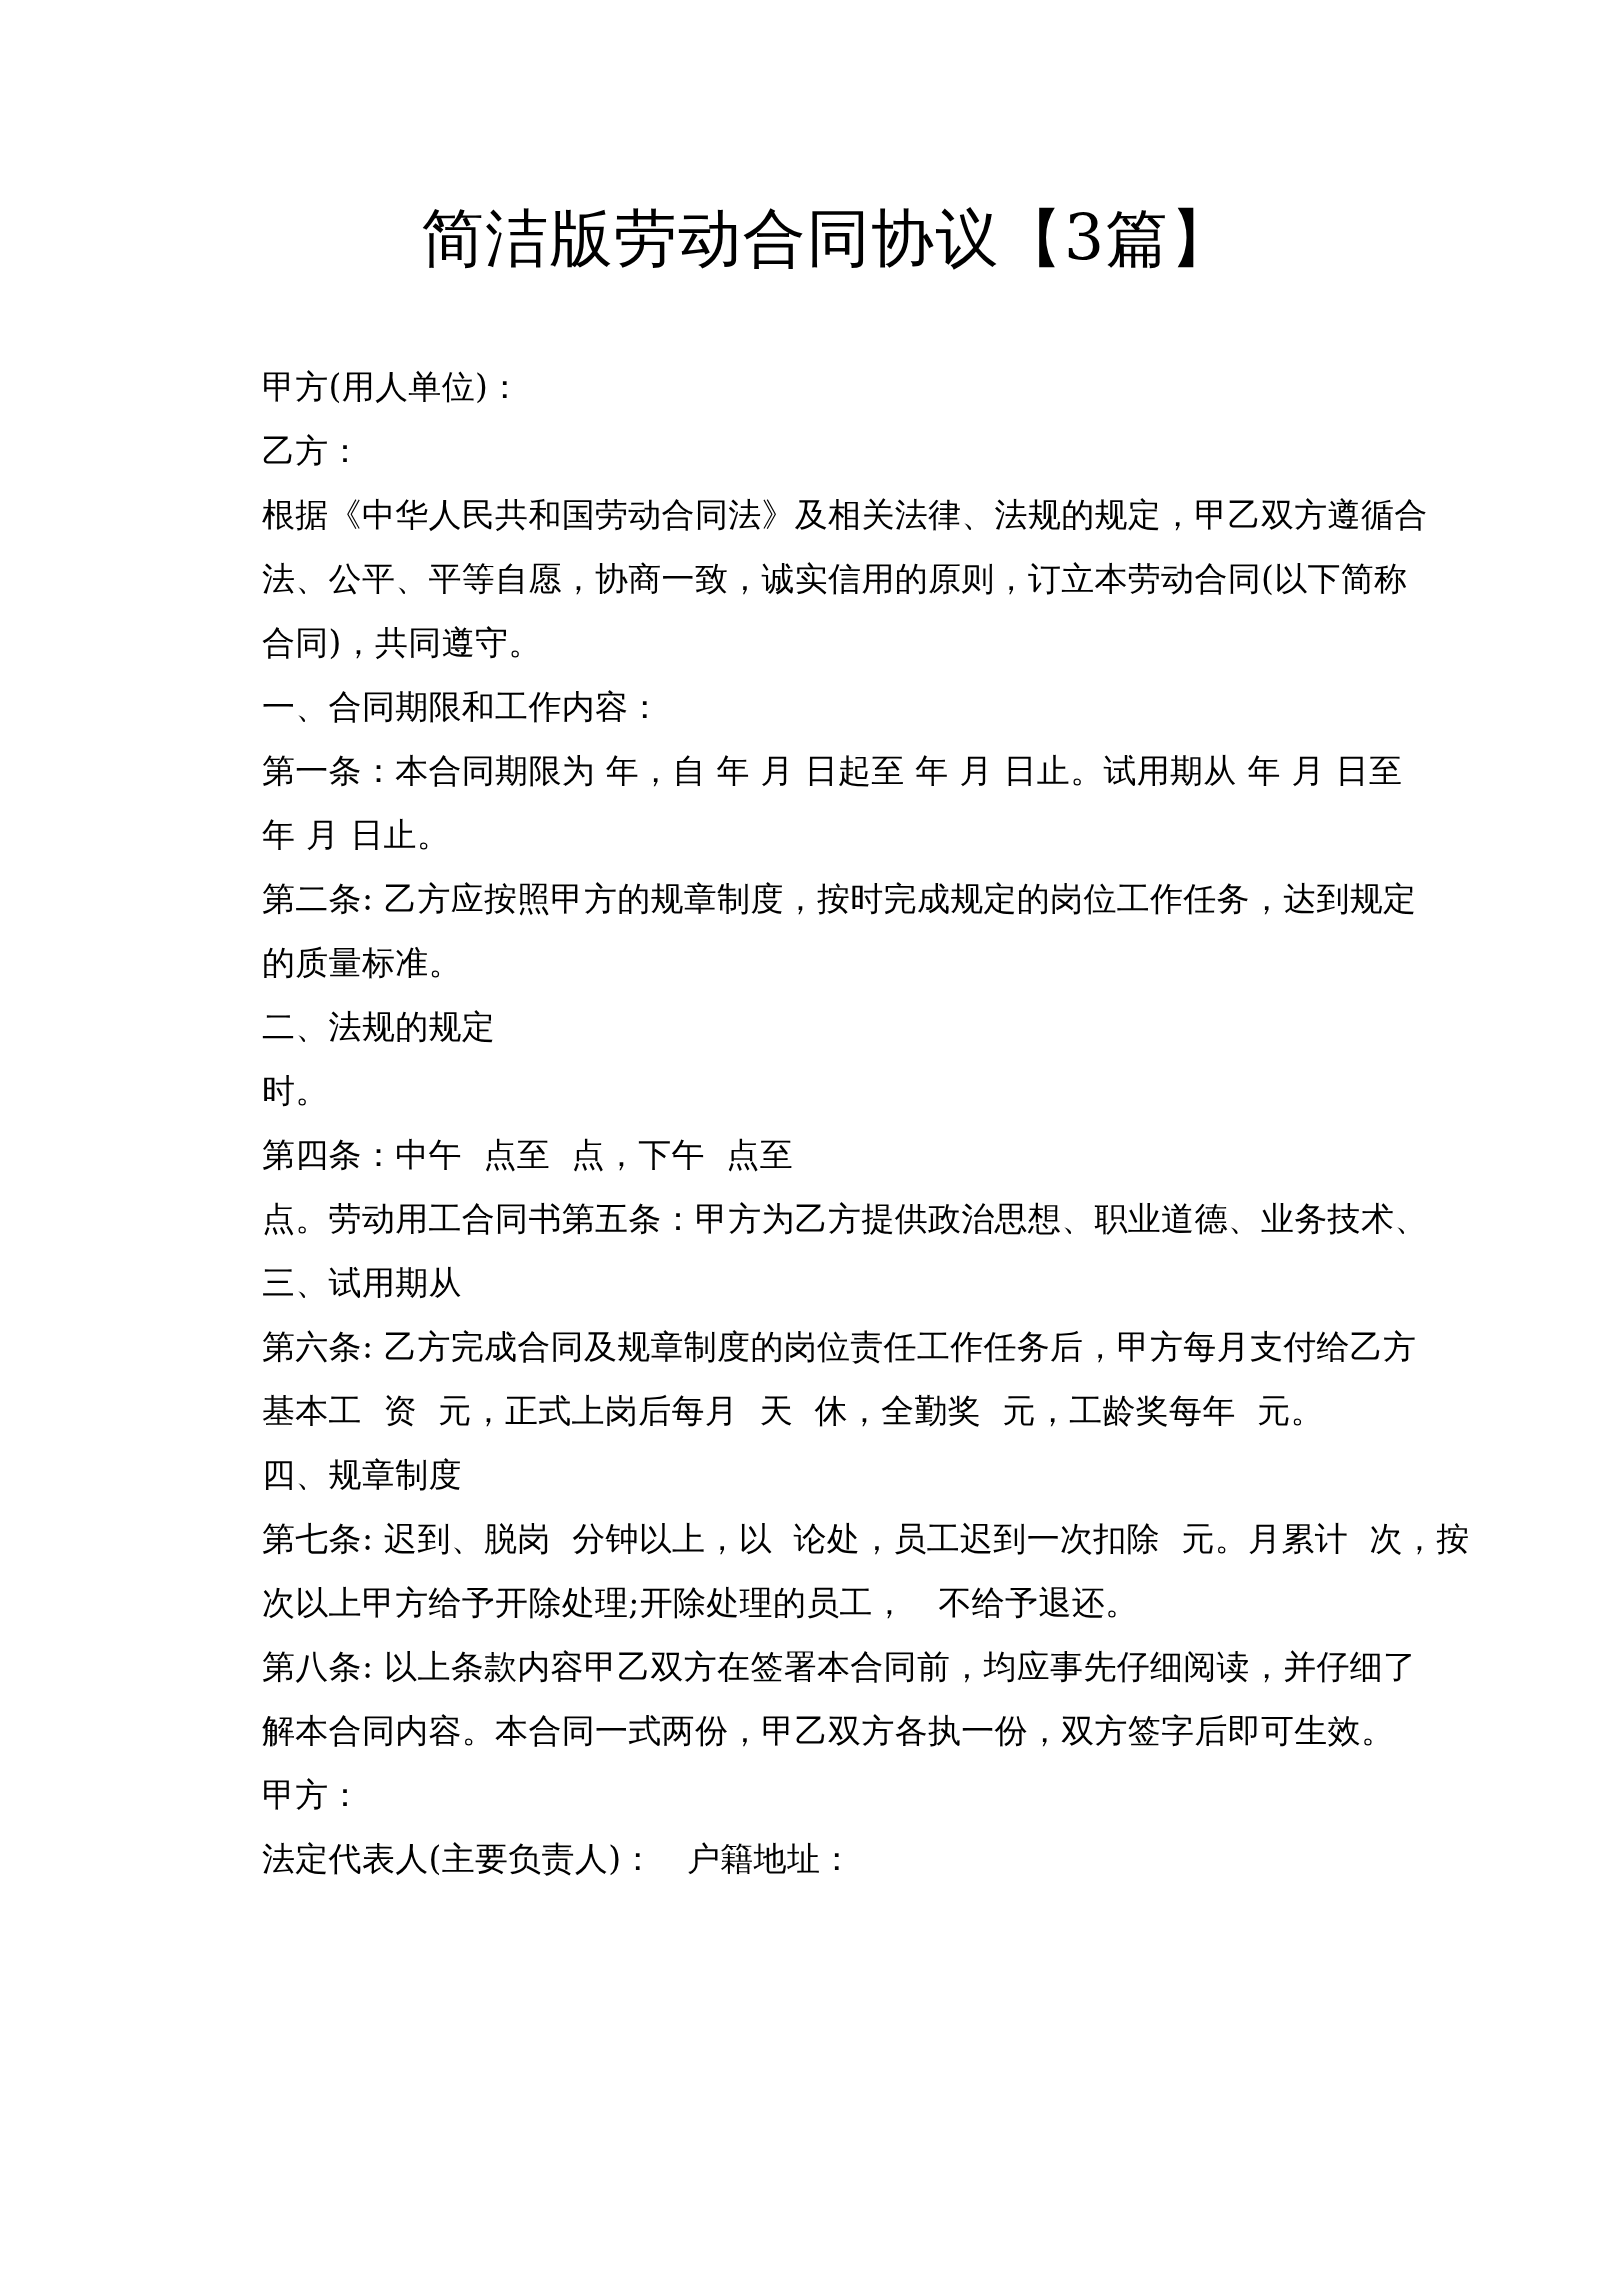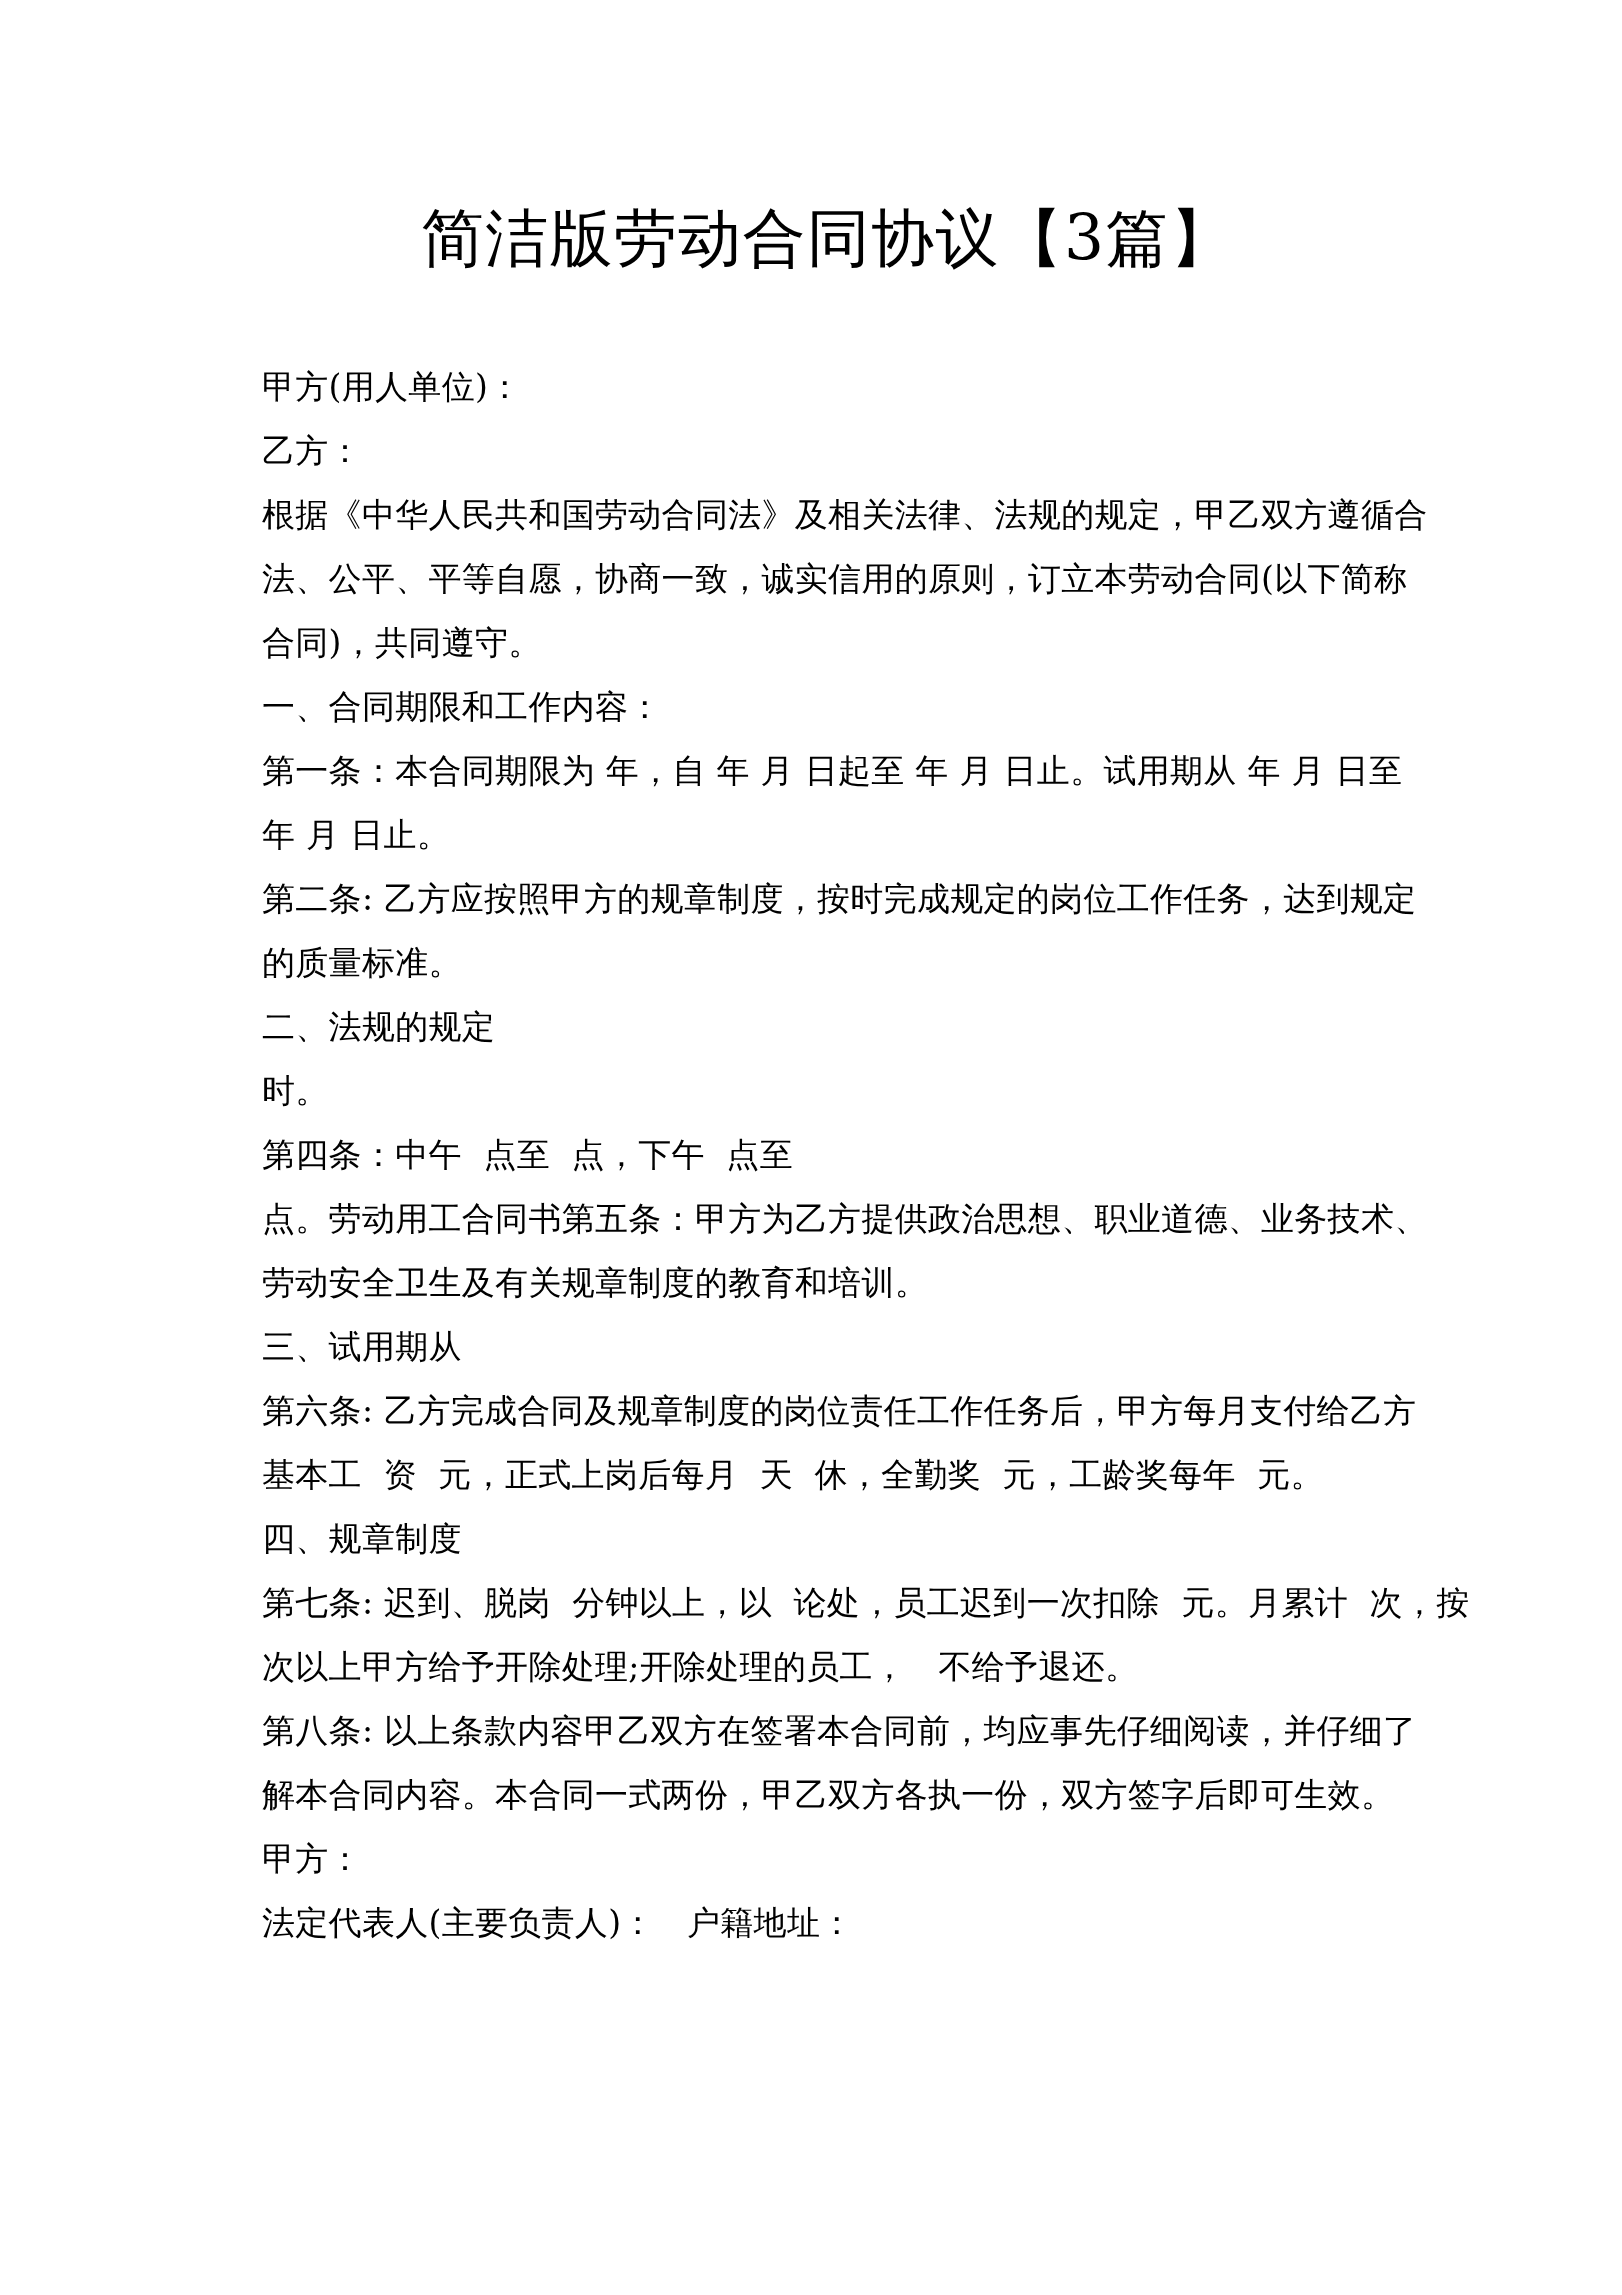--- a/index.html
+++ b/index.html
@@ -62,21 +62,20 @@
     <div class="line">合同)，共同遵守。</div>
     <div class="line">一、合同期限和工作内容：</div>
     <div class="line">第一条：本合同期限为 年，自 年 月 日起至 年 月 日止。试用期从 年 月 日至</div>
     <div class="line">年 月 日止。</div>
     <div class="line">第二条: 乙方应按照甲方的规章制度，按时完成规定的岗位工作任务，达到规定</div>
     <div class="line">的质量标准。</div>
     <div class="line">二、法规的规定</div>
     <div class="line">时。</div>
     <div class="line">第四条：中午  点至  点，下午  点至</div>
     <div class="line">点。劳动用工合同书第五条：甲方为乙方提供政治思想、职业道德、业务技术、</div>
-    <div class="line">劳动安全卫生及有关规章制度的教育和培训。</div>
     <div class="line">三、试用期从</div>
     <div class="line">第六条: 乙方完成合同及规章制度的岗位责任工作任务后，甲方每月支付给乙方</div>
     <div class="line">基本工  资  元，正式上岗后每月  天  休，全勤奖  元，工龄奖每年  元。</div>
     <div class="line">四、规章制度</div>
     <div class="line">第七条: 迟到、脱岗  分钟以上，以  论处，员工迟到一次扣除  元。月累计  次，按</div>
     <div class="line">次以上甲方给予开除处理;开除处理的员工，   不给予退还。</div>
     <div class="line">第八条: 以上条款内容甲乙双方在签署本合同前，均应事先仔细阅读，并仔细了</div>
     <div class="line">解本合同内容。本合同一式两份，甲乙双方各执一份，双方签字后即可生效。</div>
     <div class="line">甲方：</div>
     <div class="line">法定代表人(主要负责人)：   户籍地址：</div>

